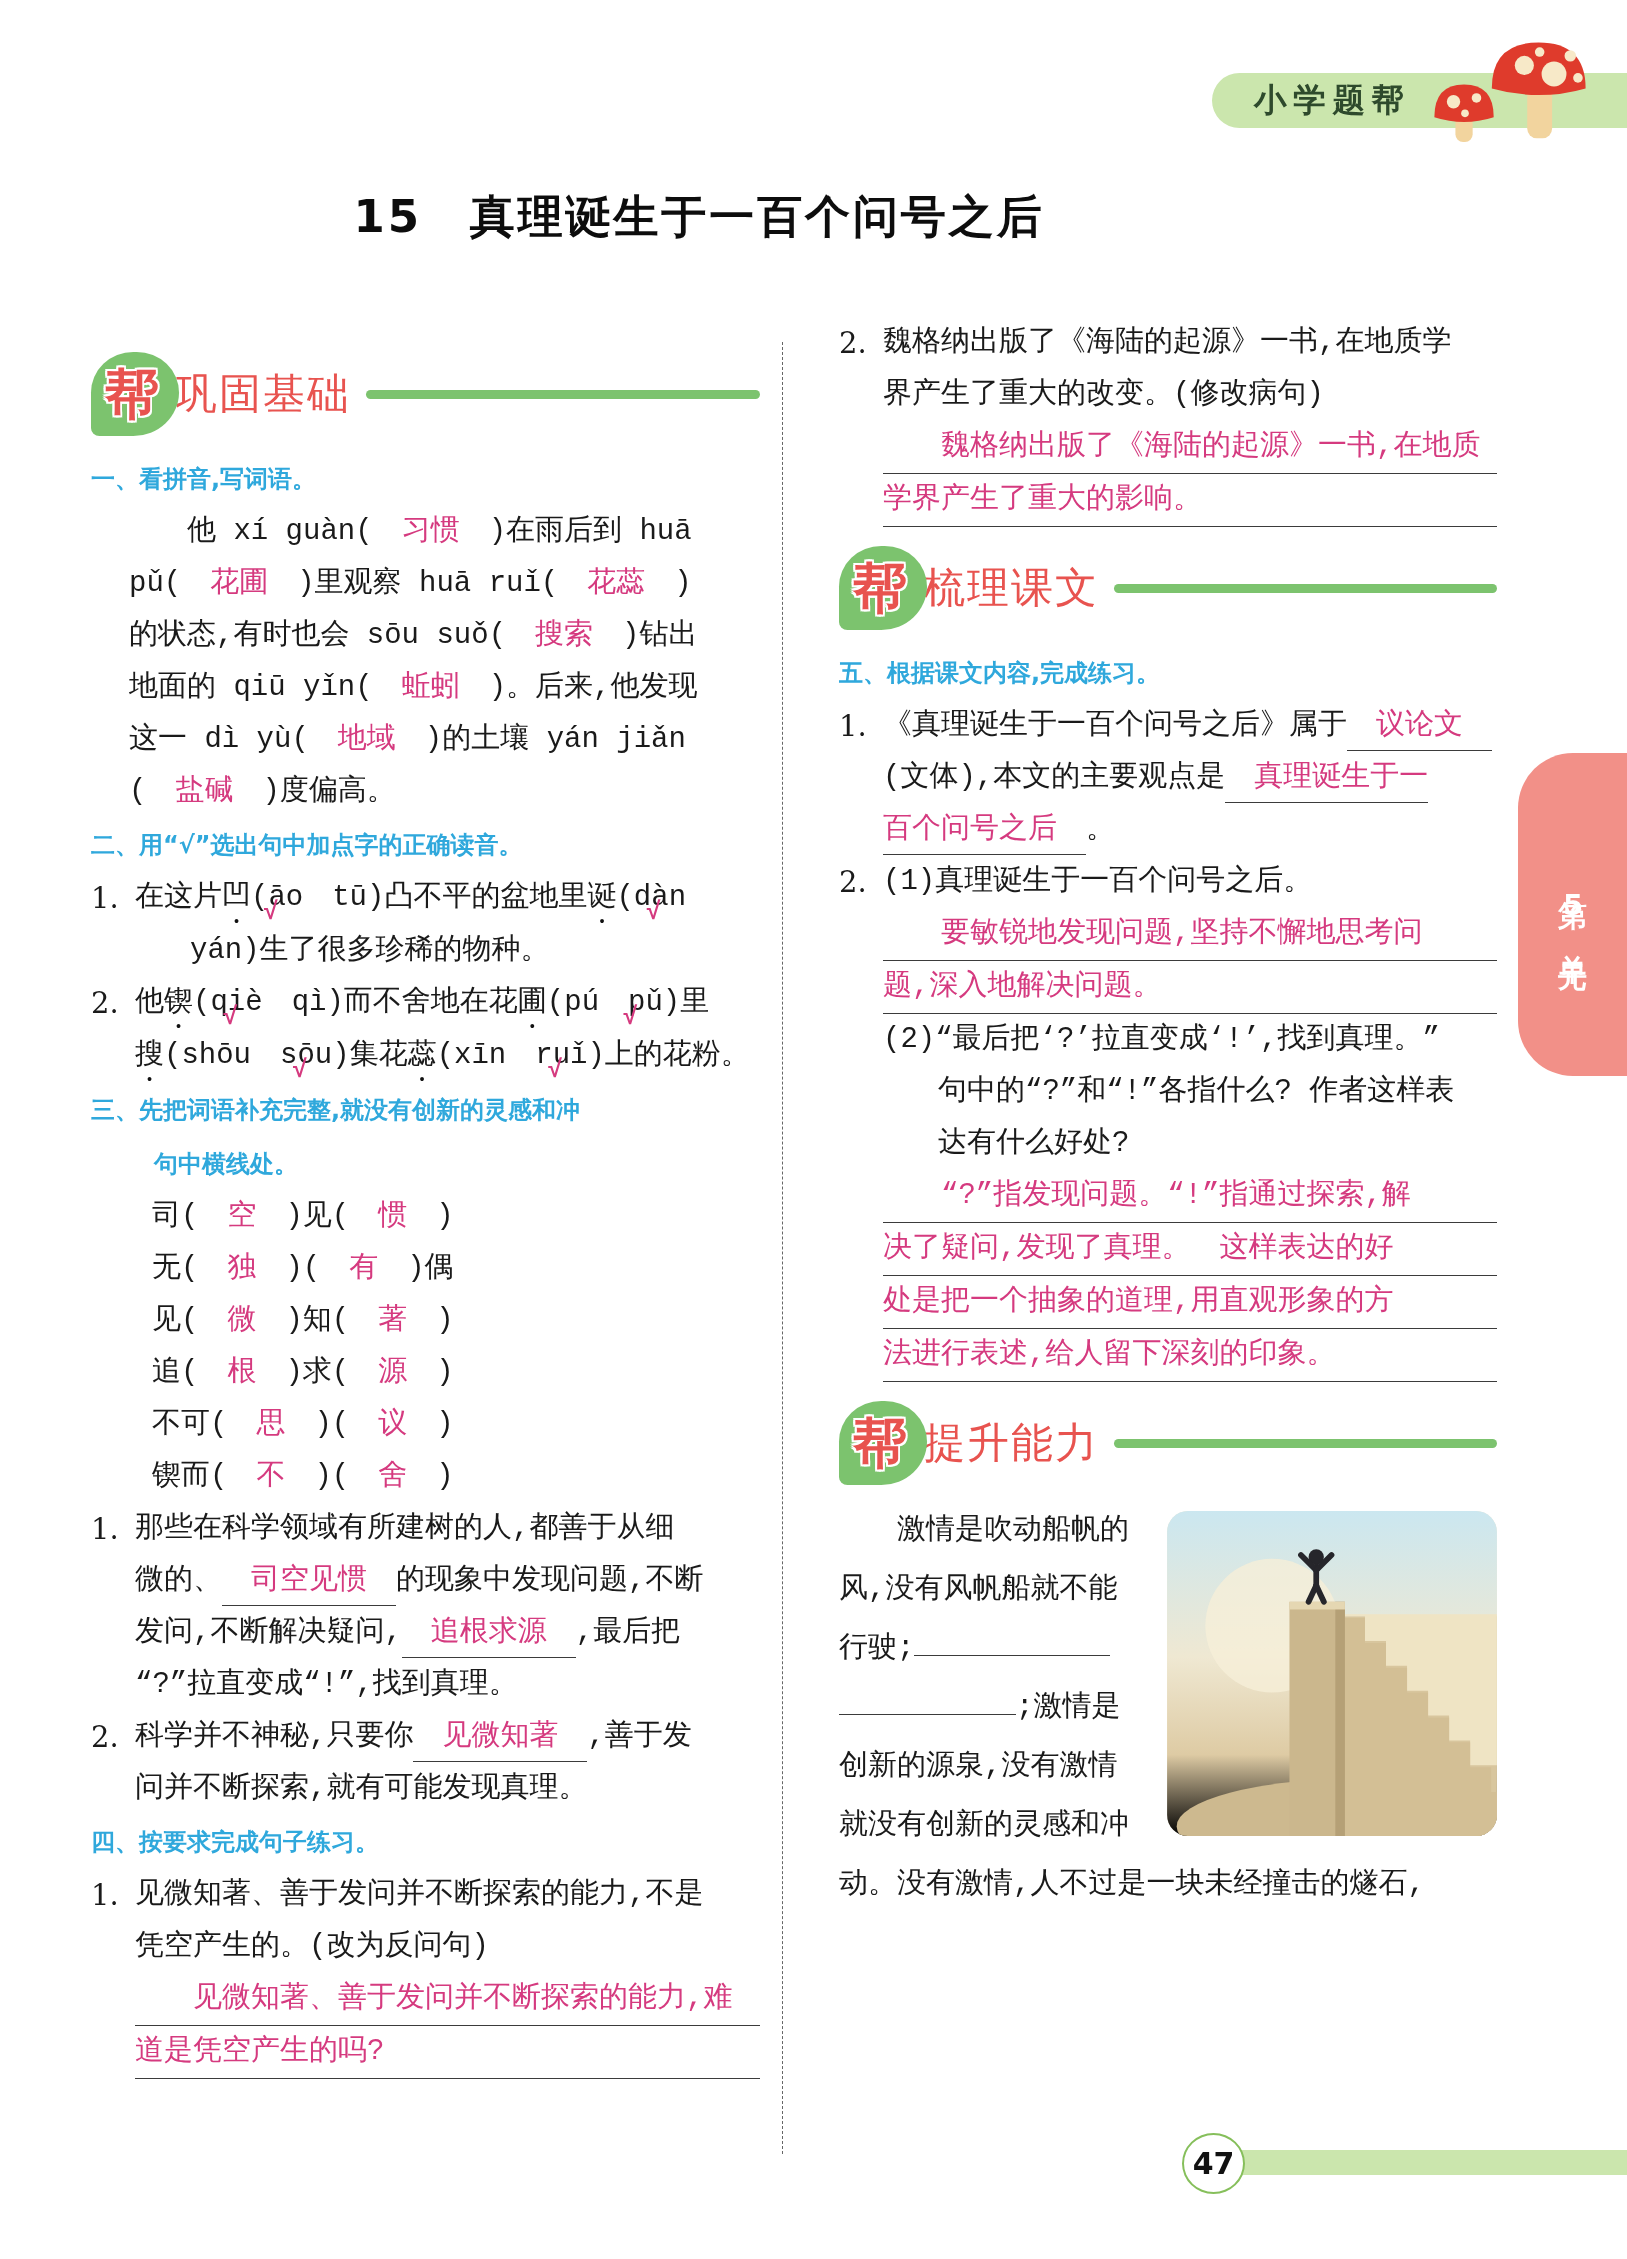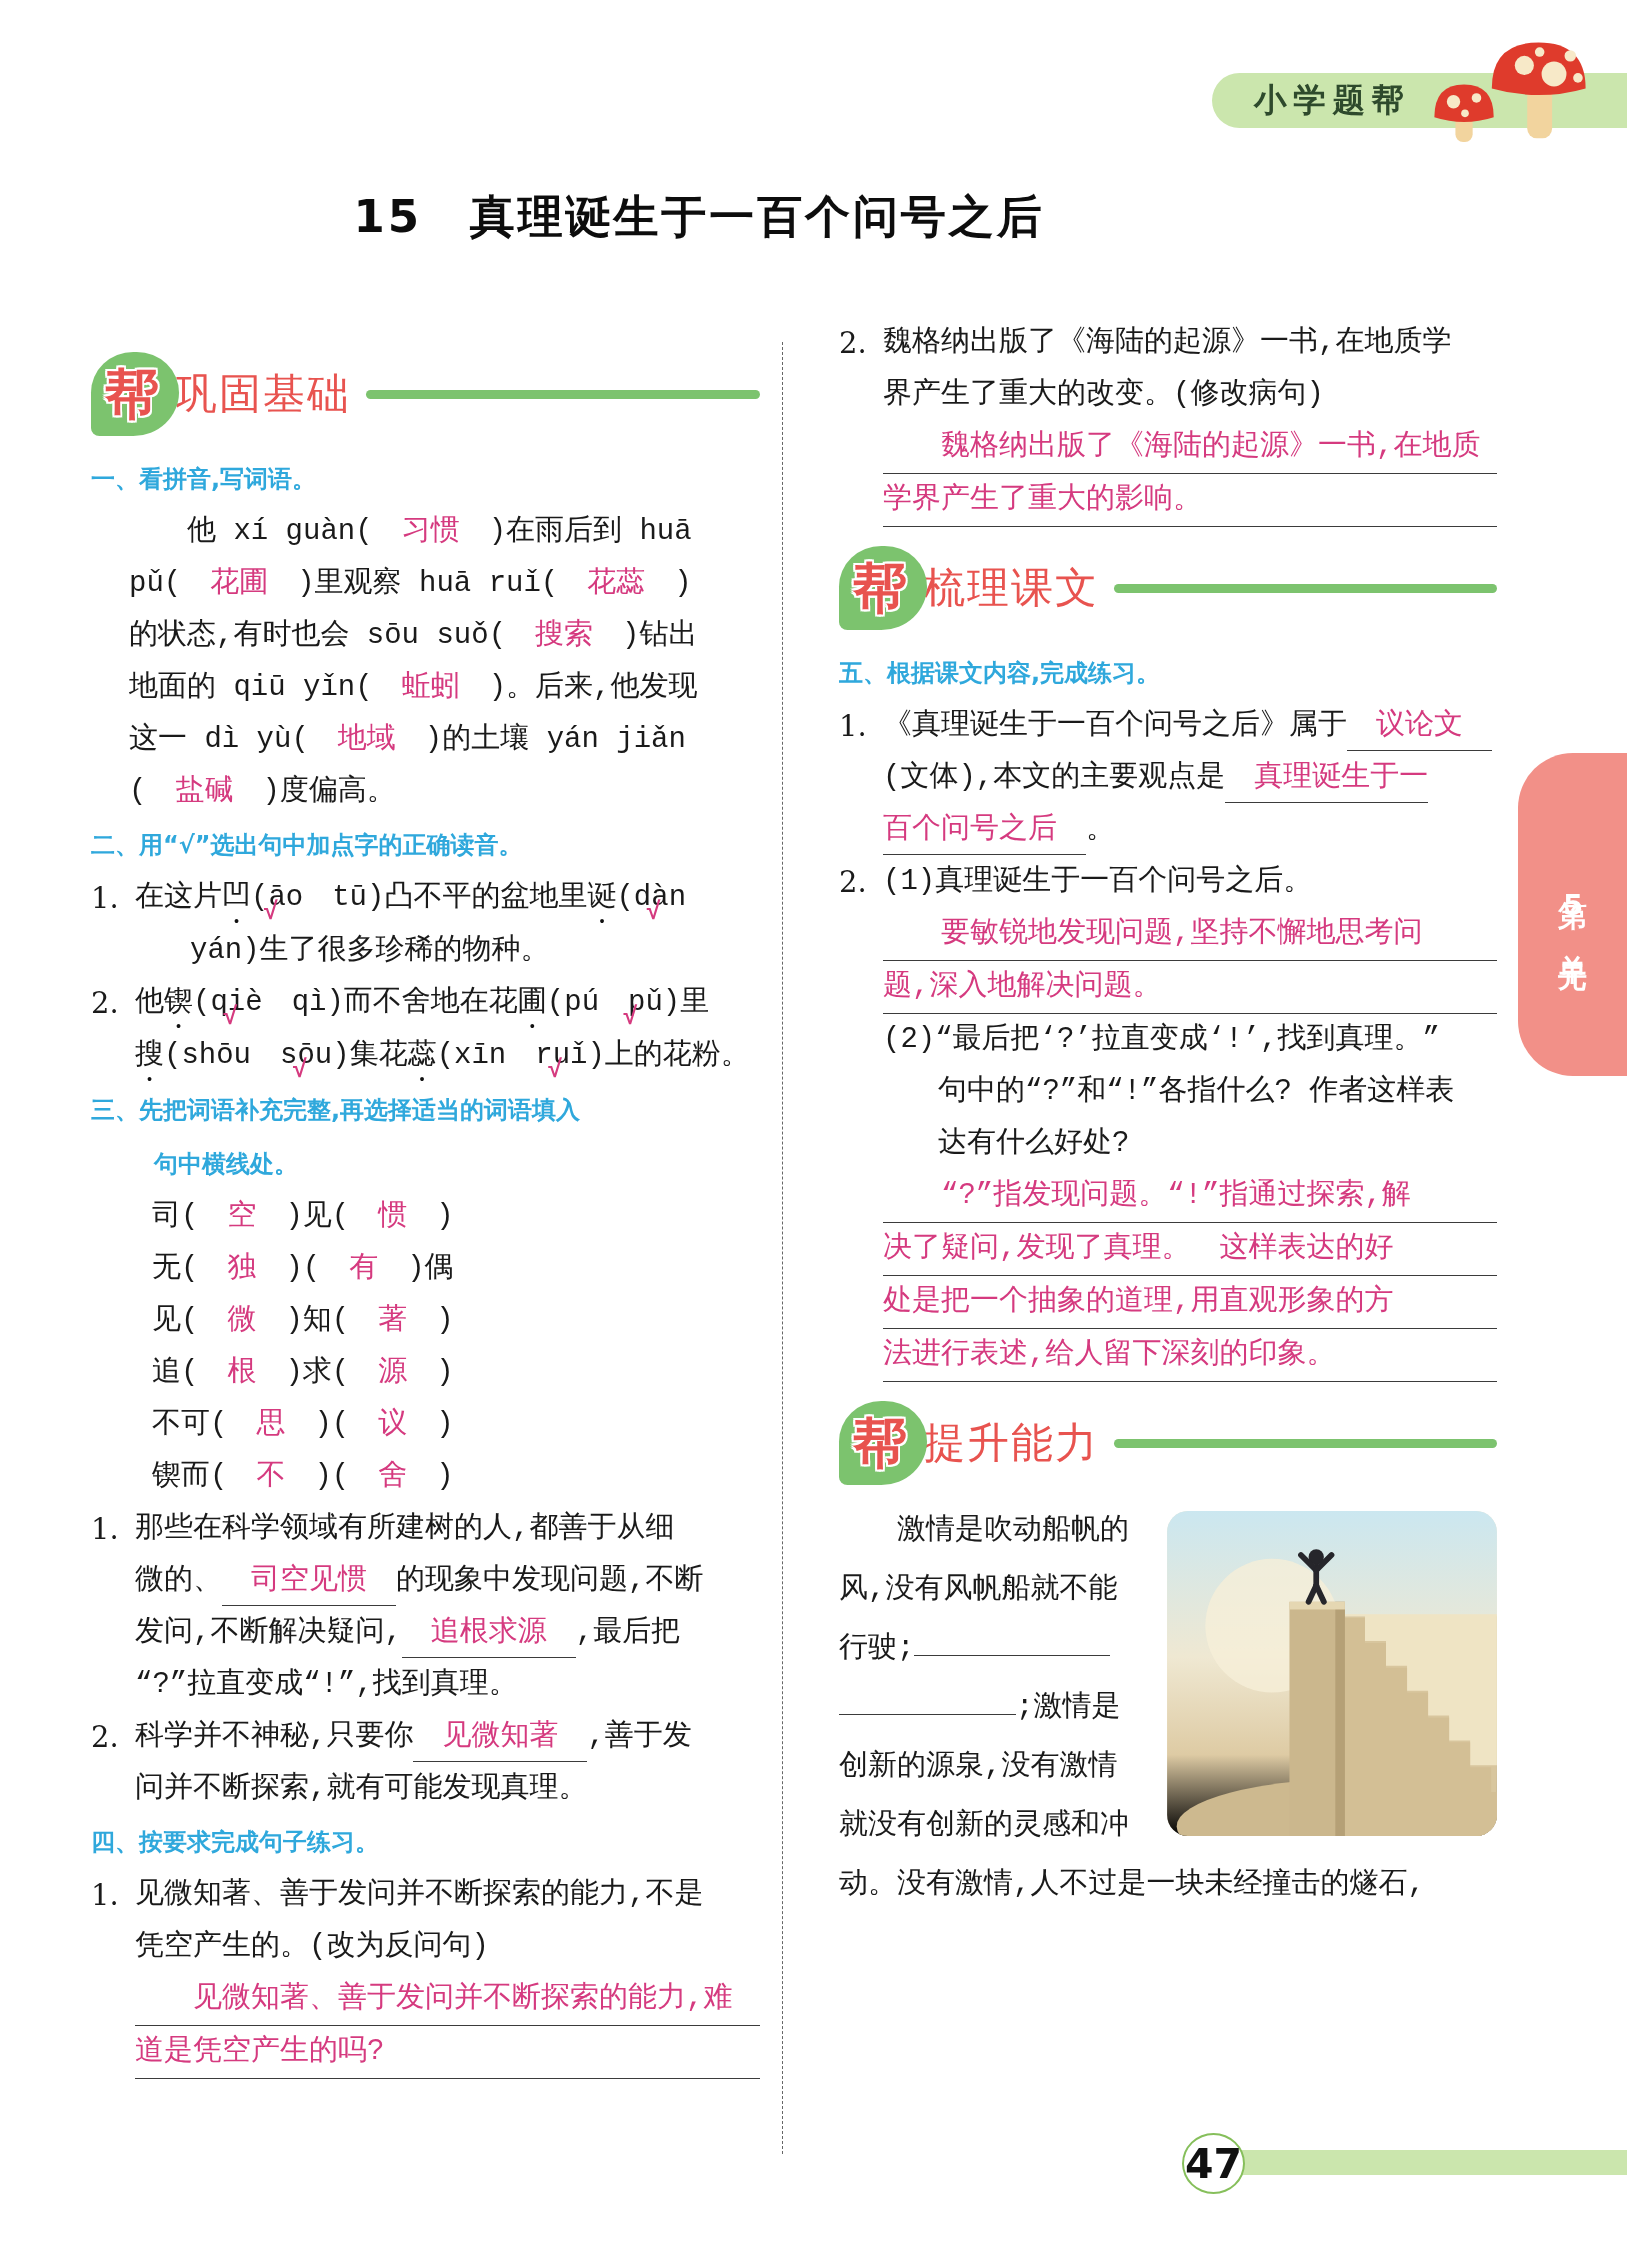--- a/index.html
+++ b/index.html
@@ -66,21 +66,21 @@
   
   .unit-tab{position:absolute;left:1518px;top:753px;width:110px;height:323px;background:#F29088;
             border-radius:55px 0 0 55px;display:flex;align-items:center;justify-content:center;}
   .unit-text{writing-mode:vertical-rl;text-orientation:upright;color:#fff;font-size:29px;
              font-weight:bold;letter-spacing:9.6px;}
 
   
   .pageno-bar{position:absolute;left:1233px;top:2150px;width:395px;height:25px;background:#CBE6AD;}
   .pageno{position:absolute;left:1182px;top:2133px;width:59px;height:57px;background:#fff;
           border:2.9px solid #86BF5B;border-radius:50%;display:flex;align-items:center;justify-content:center;
-          font-size:41px;font-weight:bold;color:#111;}
+          font-size:30px;font-weight:bold;color:#111;}
 </style>
 </head>
 <body>
 
 <div id="page">
 
   <div class="brand-bar">
     <span class="brand-text">小学题帮</span>
   </div>
   <svg class="mushrooms" viewBox="0 0 210 120">
@@ -130,21 +130,21 @@
         </div>
     </div>
     <div class="item">
       <span class="num">2.</span>
       <div>
           <div class="line"><span class="t-b">他</span><span class="t-bd">锲</span><span class="t-b">(qiè</span><span class="t-chk">√</span><span class="t-b">　qì)而不舍地在花</span><span class="t-bd">圃</span><span class="t-b">(pú　pǔ</span><span class="t-chk">√</span><span class="t-b">)里</span></div>
           <div class="line"><span class="t-bd">搜</span><span class="t-b">(shōu　sōu</span><span class="t-chk">√</span><span class="t-b">)集花</span><span class="t-bd">蕊</span><span class="t-b">(xīn　ruǐ</span><span class="t-chk">√</span><span class="t-b">)上的花粉。</span></div>
         </div>
     </div>
 
-    <div class="sec-h">三、先把词语补充完整,再选择适当的词语填入</div>
+    <div class="sec-h">三、先把词语补充完整,就没有创新的灵感和冲</div>
     <div class="sec-h h-cont">句中横线处。</div>
     <div class="wordlist">
         <div class="line"><span class="t-b">司(</span><span class="t-a">　空　</span><span class="t-b">)见(</span><span class="t-a">　惯　</span><span class="t-b">)</span></div>
         <div class="line"><span class="t-b">无(</span><span class="t-a">　独　</span><span class="t-b">)(</span><span class="t-a">　有　</span><span class="t-b">)偶</span></div>
         <div class="line"><span class="t-b">见(</span><span class="t-a">　微　</span><span class="t-b">)知(</span><span class="t-a">　著　</span><span class="t-b">)</span></div>
         <div class="line"><span class="t-b">追(</span><span class="t-a">　根　</span><span class="t-b">)求(</span><span class="t-a">　源　</span><span class="t-b">)</span></div>
         <div class="line"><span class="t-b">不可(</span><span class="t-a">　思　</span><span class="t-b">)(</span><span class="t-a">　议　</span><span class="t-b">)</span></div>
         <div class="line"><span class="t-b">锲而(</span><span class="t-a">　不　</span><span class="t-b">)(</span><span class="t-a">　舍　</span><span class="t-b">)</span></div>
       </div>
 

